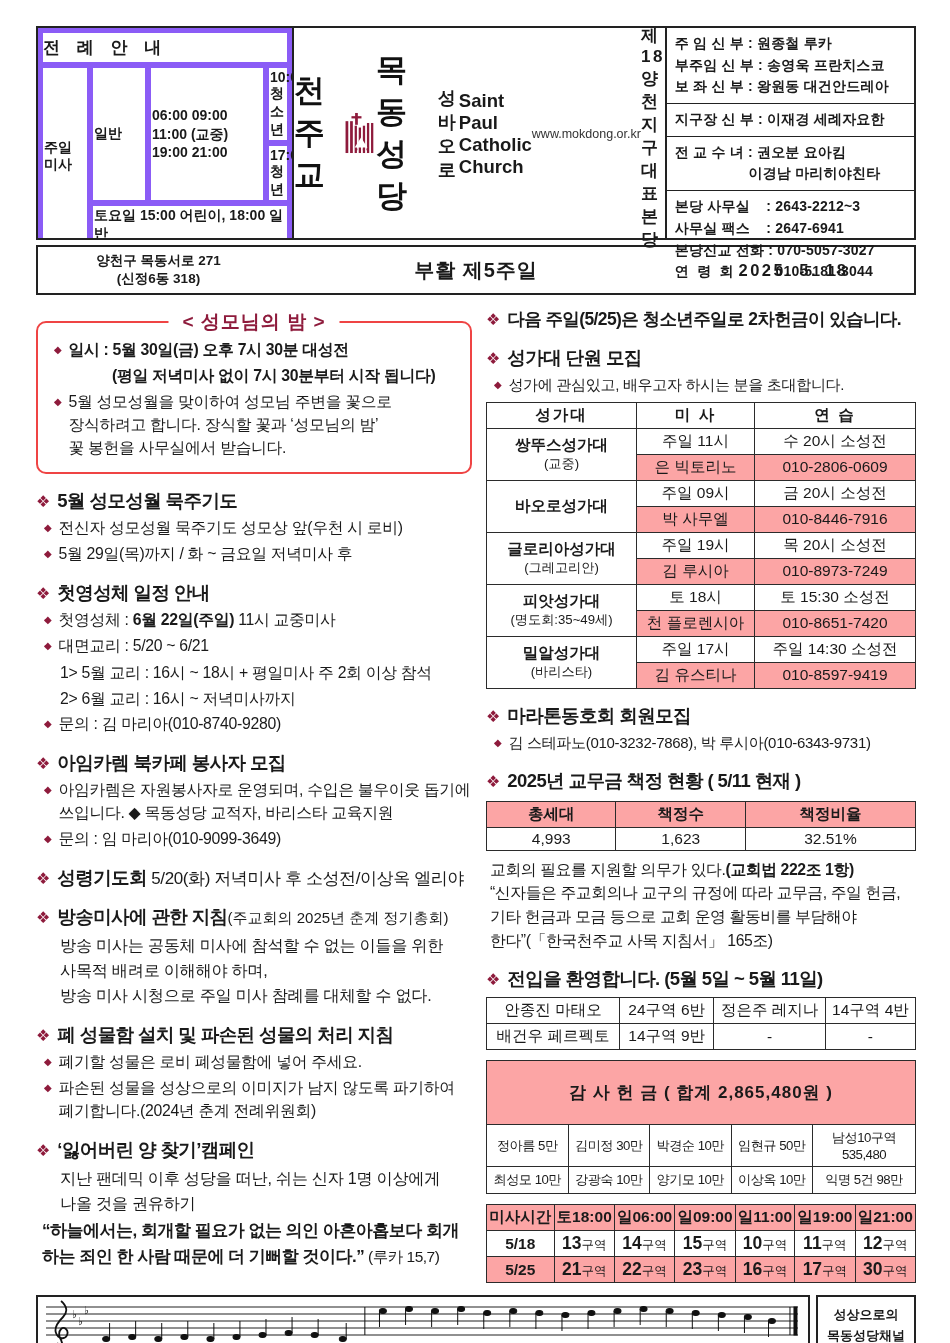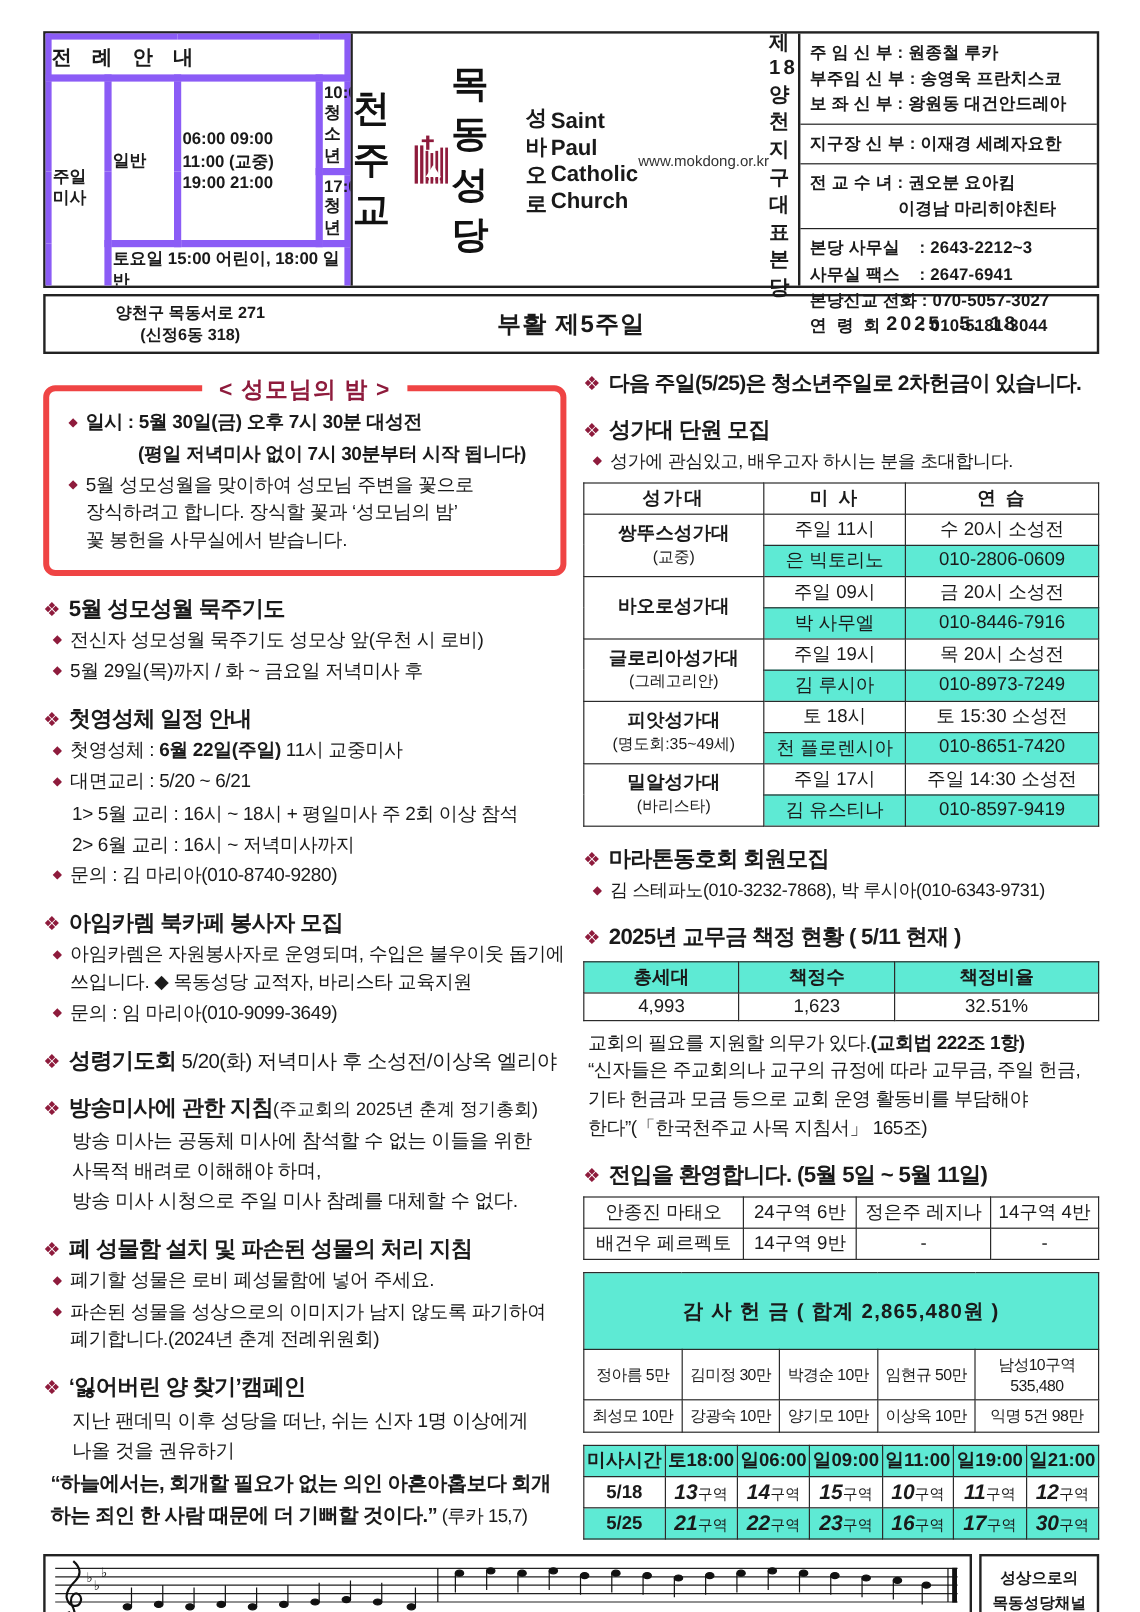--- a/index.html
+++ b/index.html
@@ -45,29 +45,29 @@
   .sec-note{font-size:15px;font-weight:normal;}
   .sec-inline{font-size:17px;font-weight:normal;letter-spacing:-0.4px;}
   .bullet{display:flex;gap:7px;margin:3px 0 3px 8px;font-size:15.8px;line-height:1.45;letter-spacing:-0.3px;}
   .b-dia{color:#8e1b3c;font-size:10px;padding-top:4px;flex:0 0 auto;}
   .txt{white-space:pre-line;}
   .sub-line{margin:2px 0 2px 24px;font-size:15.8px;line-height:1.5;letter-spacing:-0.3px;}
   .body-ind{margin:2px 0 2px 24px;font-size:16.2px;line-height:1.55;white-space:pre-line;letter-spacing:-0.3px;}
   .quote{margin:2px 0 0 6px;font-size:17px;font-weight:bold;line-height:1.5;letter-spacing:-0.5px;}
   .quote .ref{font-weight:normal;font-size:15.5px;}
 
-  .notice{position:relative;border:5px solid #ef4444;border-radius:10px;padding:13px 10px 10px 8px;margin-top:16px;}
+  .notice{position:relative;border:2px solid #ef4444;border-radius:10px;padding:13px 10px 10px 8px;margin-top:16px;}
   .notice-title{position:absolute;top:-14px;left:50%;transform:translateX(-50%);background:#fff;padding:0 14px;color:#8e1b3c;font-weight:bold;font-size:19px;white-space:nowrap;letter-spacing:1px;}
   .notice .bold{font-weight:bold;}
   .notice .ind2{margin-left:66px;}
 
   
   table.rt{border-collapse:collapse;width:100%;}
   table.rt td,table.rt th{border:1.3px solid #2b2b2b;text-align:center;font-size:15.5px;padding:2px 1px;}
-  .yl{background:#5eead4;}
+  .yl{background:#fca5a5;}
   .choir-table{margin:6px 0 2px;}
   .choir-table th{font-size:16px;padding:4px 0;letter-spacing:2px;font-weight:bold;}
   .choir-name{font-weight:bold;font-size:15.5px;line-height:1.3;}
   .choir-sub{font-weight:normal;font-size:13.2px;}
   .choir-table td{padding:3.5px 1px;font-size:15.3px;}
   .fund-table{margin:8px 0 2px;}
   .fund-table td{padding:4.5px 0;font-size:16px;}
   .fund-table .hd{font-weight:bold;}
   .fund-note{margin:7px 0 0 4px;font-size:15.8px;line-height:1.5;letter-spacing:-0.4px;}
   .fund-note .bd{font-weight:bold;}
@@ -77,21 +77,21 @@
   .transfer-table td.dot{border-left:1.3px dotted #555;}
   .thanks-table{margin-top:10px;}
   .thanks-table .t-title{font-weight:bold;font-size:17px;padding:20px 0;letter-spacing:1px;}
   .thanks-table td.sm{font-size:13.2px;padding:4px 0;letter-spacing:-0.5px;}
   .thanks-table td.dot{border-left:1.3px dotted #555;}
   .thanks-table tr.dotrow td{border-top:1.3px dotted #555;}
   .rota-table{margin-top:10px;}
   .rota-table th{font-size:15px;font-weight:bold;padding:4px 0;}
   .rota-table td{padding:5px 0;}
   .rota-date{font-weight:bold;font-size:16.5px;}
-  .rn{font-weight:bold;font-size:17.5px;font-style:italic;}
+  .rn{font-weight:bold;font-size:17.5px;}
   .ru{font-size:12.5px;}
 
   
   .footer{display:flex;margin-top:12px;}
   .f-left{flex:1;min-width:0;}
   .music{border:2px solid #222;height:76px;padding:2px 6px;box-sizing:border-box;}
   svg.staff{width:100%;height:46px;display:block;}
   .lyrics{text-align:center;font-size:16px;font-weight:bold;letter-spacing:0.5px;word-spacing:7px;margin-top:1px;white-space:nowrap;overflow:hidden;}
   .kakao{width:100px;border:2px solid #222;border-left:2px solid #222;margin-left:6px;display:flex;flex-direction:column;align-items:center;padding:8px 2px 4px;box-sizing:border-box;}
   .kakao .k{font-weight:bold;font-size:13px;line-height:1.6;white-space:nowrap;}

